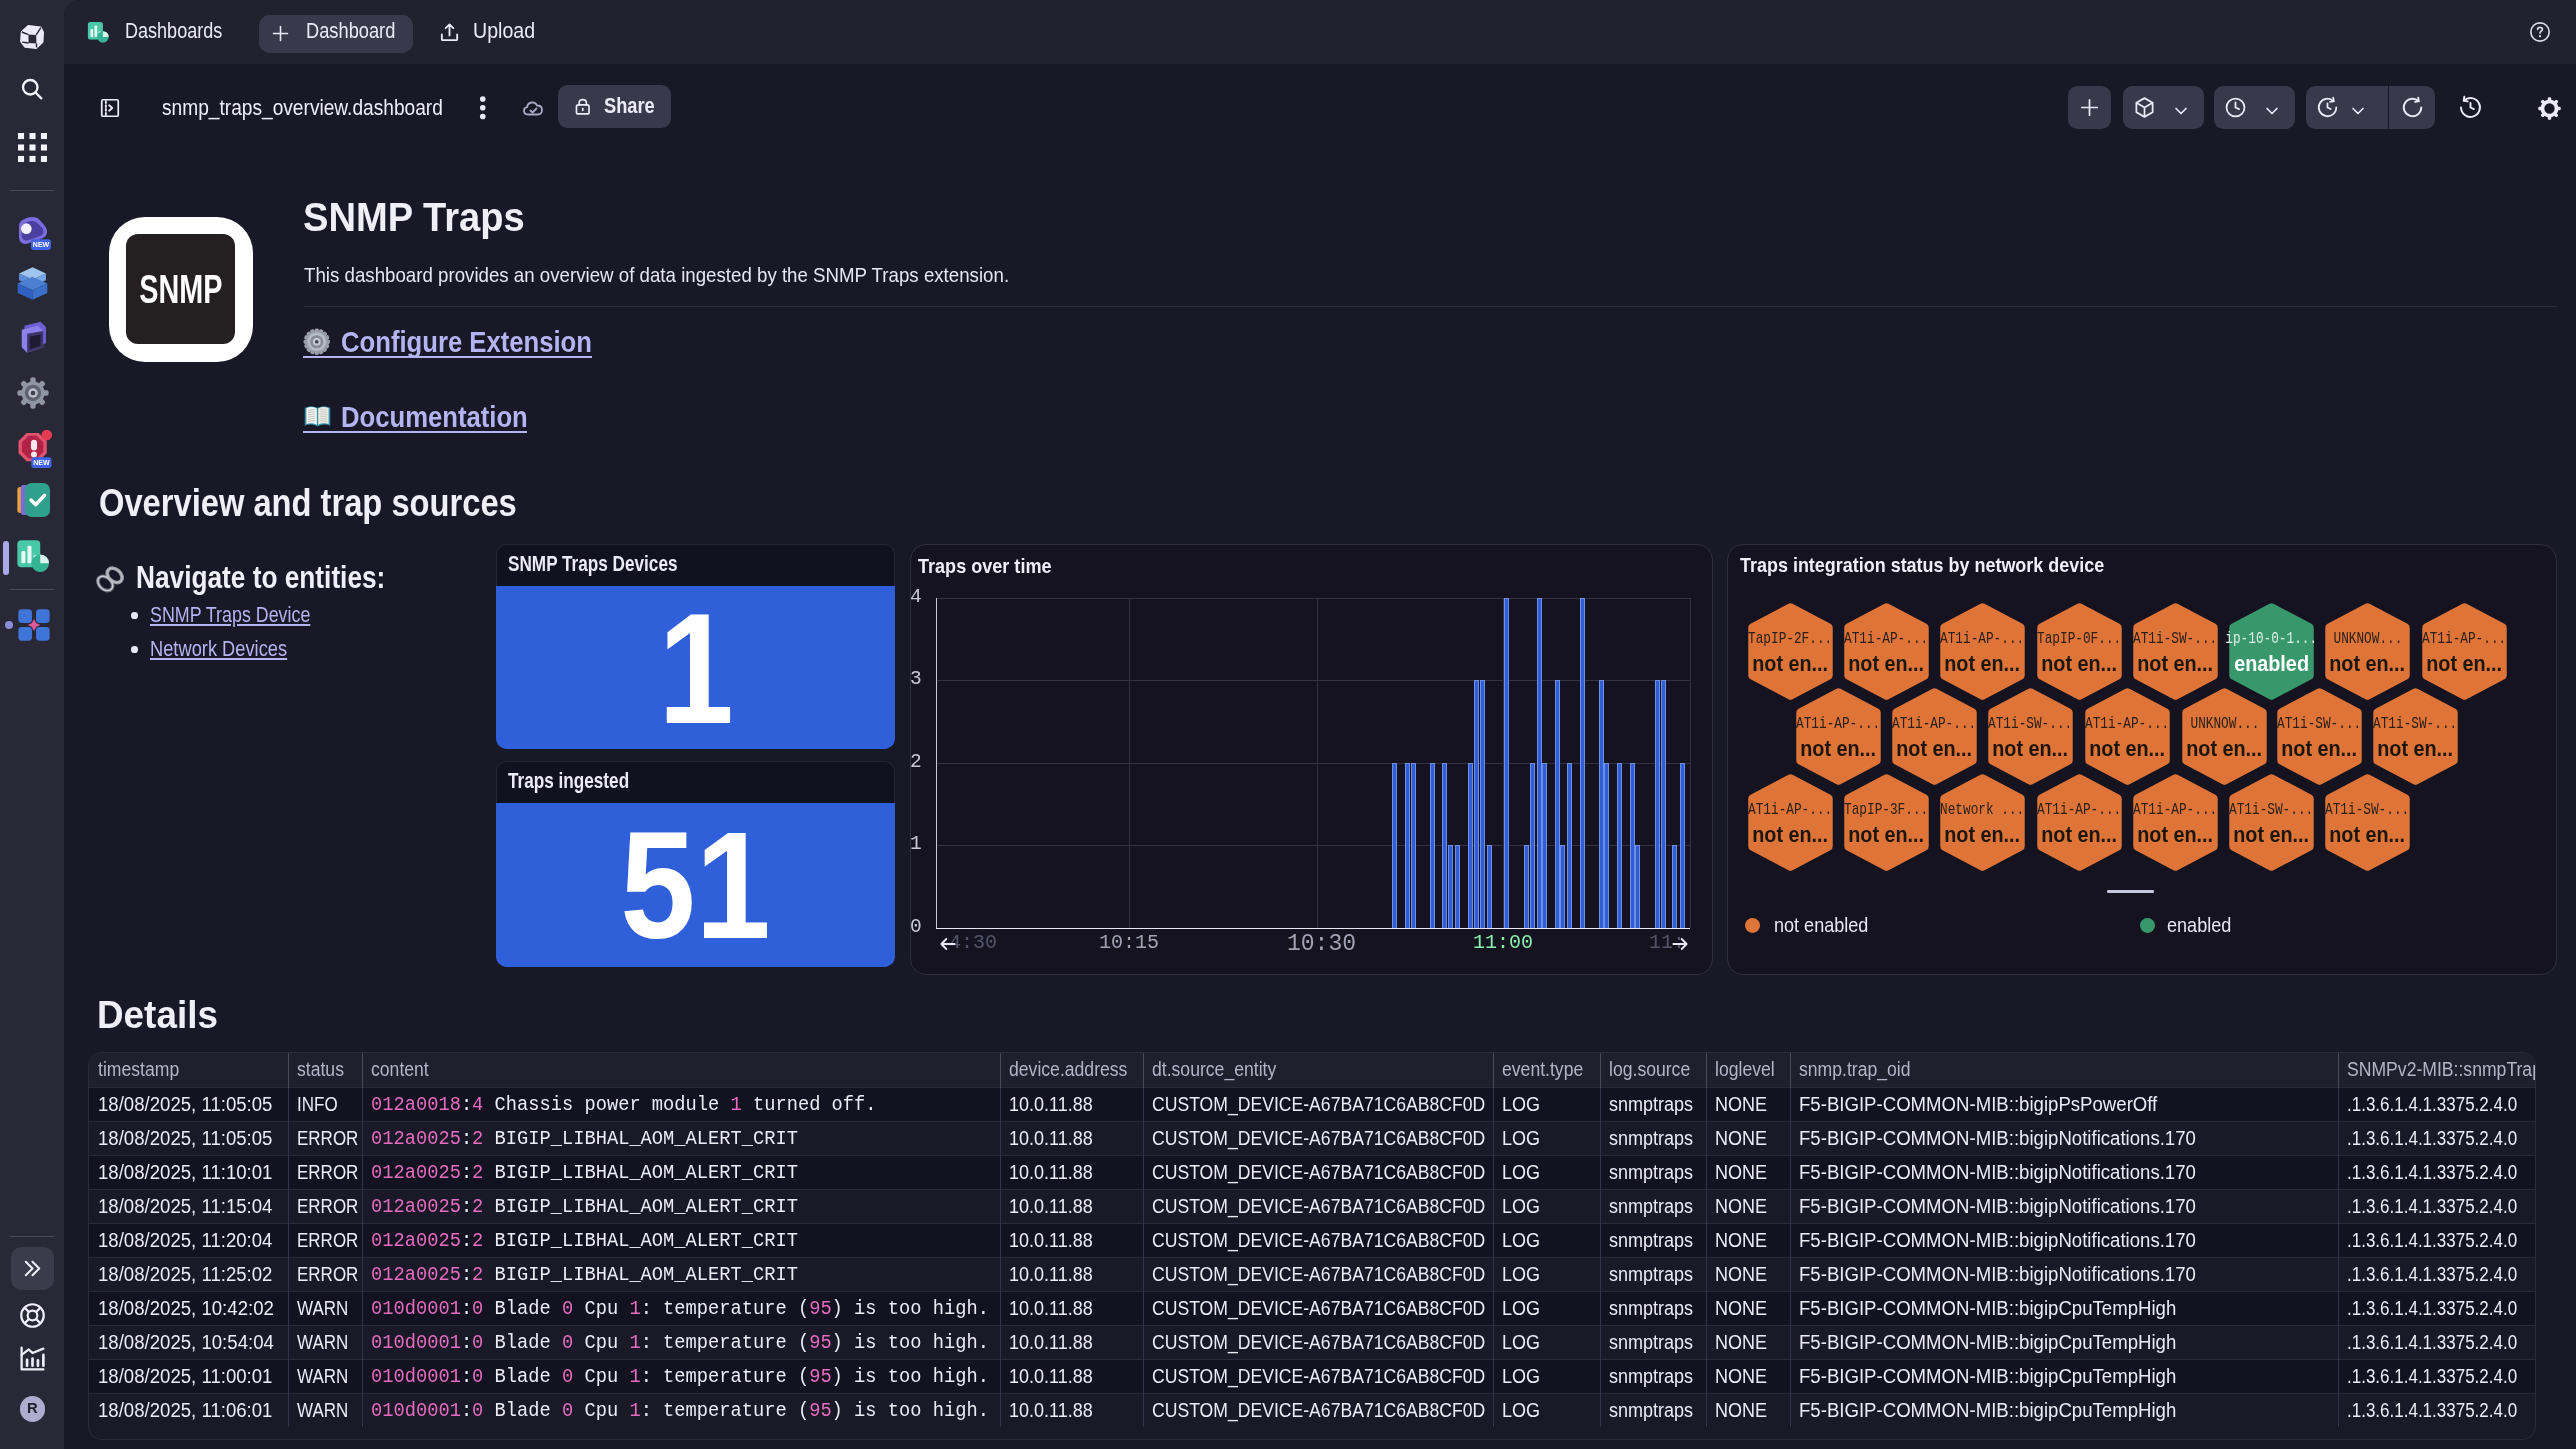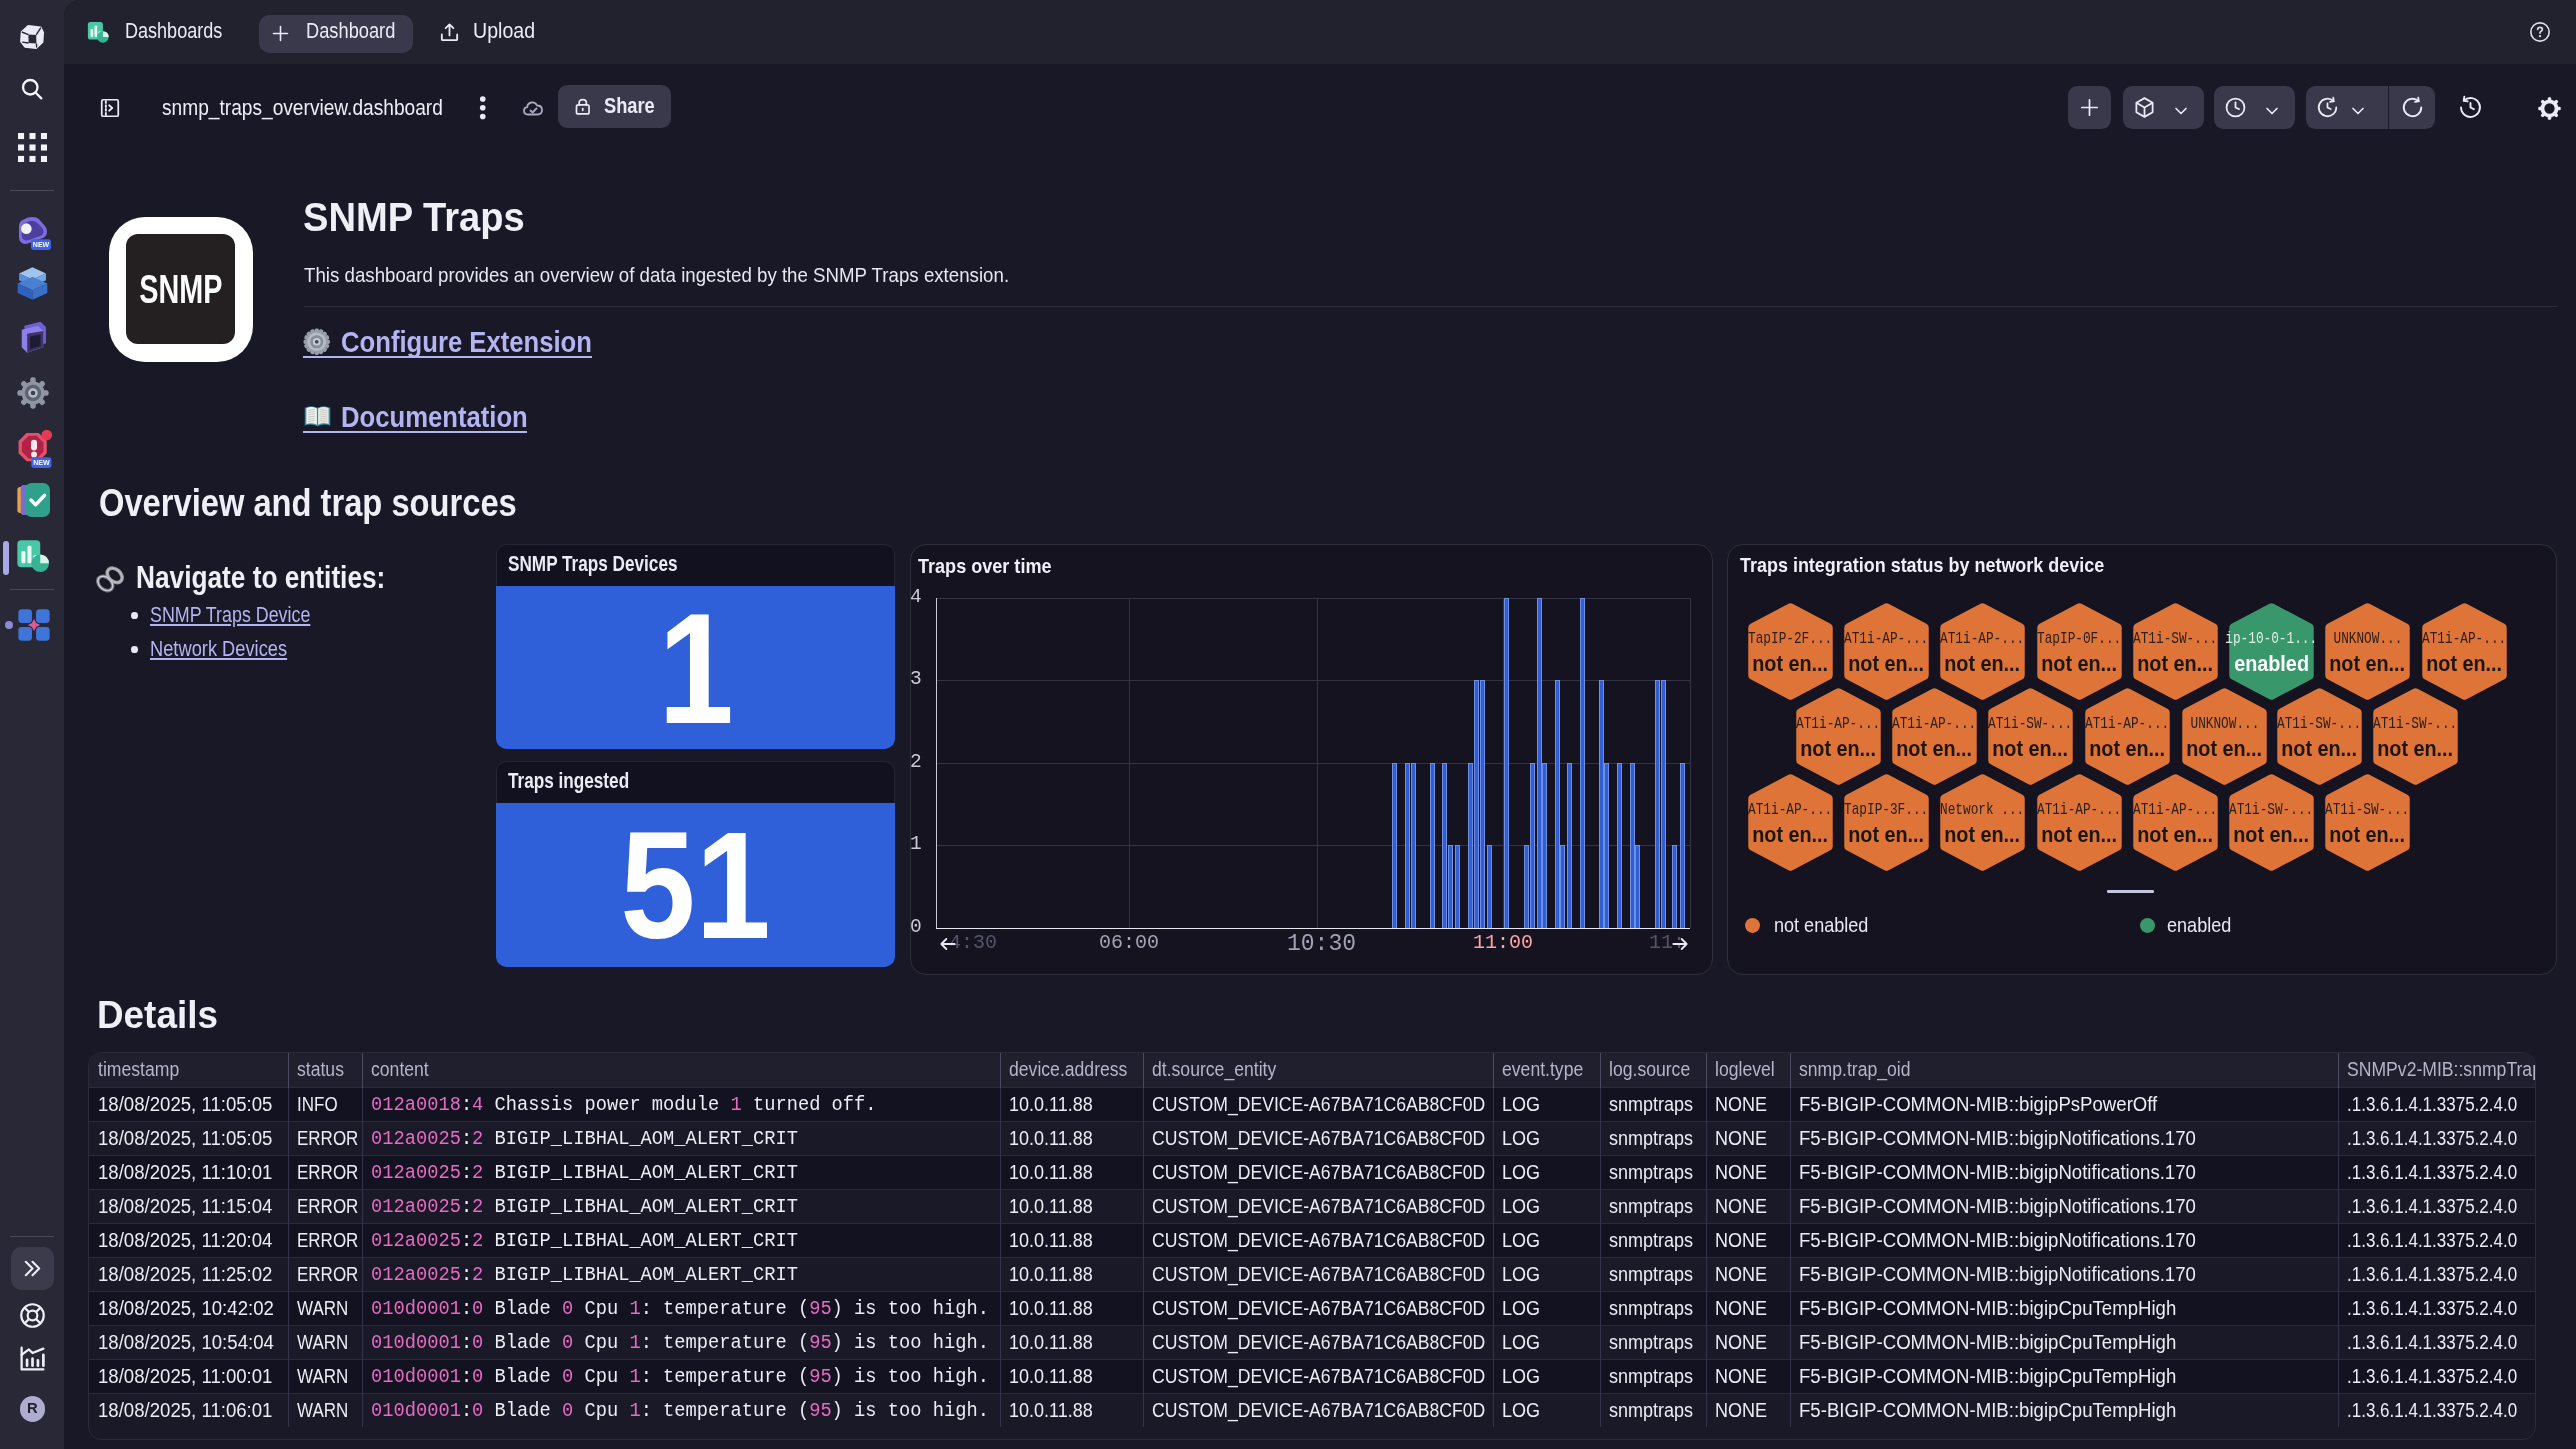--- a/index.html
+++ b/index.html
@@ -343,23 +343,23 @@
 <div class="abs" style="left:1661px;top:680px;width:5.4px;height:248px;background:#2f5ed7;border:0.7px solid #6e8fe2;border-bottom:none"></div>
 <div class="abs" style="left:1672px;top:845px;width:5.4px;height:83px;background:#2f5ed7;border:0.7px solid #6e8fe2;border-bottom:none"></div>
 <div class="abs" style="left:1680px;top:763px;width:5.4px;height:165px;background:#2f5ed7;border:0.7px solid #6e8fe2;border-bottom:none"></div>
 <div class="abs" style="left:936px;top:928px;width:754px;height:1.3px;background:#e9e8f2"></div>
 <div class="abs " style="left:910px;top:588px;font-family:'Liberation Mono',monospace;font-size:19.5px;font-weight:400;color:#c9c8d8;line-height:1;white-space:pre;">4</div>
 <div class="abs " style="left:910px;top:670px;font-family:'Liberation Mono',monospace;font-size:19.5px;font-weight:400;color:#c9c8d8;line-height:1;white-space:pre;">3</div>
 <div class="abs " style="left:910px;top:753px;font-family:'Liberation Mono',monospace;font-size:19.5px;font-weight:400;color:#c9c8d8;line-height:1;white-space:pre;">2</div>
 <div class="abs " style="left:910px;top:835px;font-family:'Liberation Mono',monospace;font-size:19.5px;font-weight:400;color:#c9c8d8;line-height:1;white-space:pre;">1</div>
 <div class="abs " style="left:910px;top:918px;font-family:'Liberation Mono',monospace;font-size:19.5px;font-weight:400;color:#c9c8d8;line-height:1;white-space:pre;">0</div>
 <div class="abs " style="left:949px;top:933px;font-family:'Liberation Mono',monospace;font-size:20px;font-weight:400;color:#55546a;line-height:1;white-space:pre;">4:30</div>
-<div class="abs " style="left:1099px;top:933px;font-family:'Liberation Mono',monospace;font-size:20px;font-weight:400;color:#a3a2b5;line-height:1;white-space:pre;">06:00</div>
+<div class="abs " style="left:1099px;top:933px;font-family:'Liberation Mono',monospace;font-size:20px;font-weight:400;color:#a3a2b5;line-height:1;white-space:pre;">10:15</div>
 <div class="abs " style="left:1287px;top:933px;font-family:'Liberation Mono',monospace;font-size:23px;font-weight:400;color:#a3a2b5;line-height:1;white-space:pre;">10:30</div>
-<div class="abs " style="left:1473px;top:933px;font-family:'Liberation Mono',monospace;font-size:20px;font-weight:400;color:#fca5a5;line-height:1;white-space:pre;">11:00</div>
+<div class="abs " style="left:1473px;top:933px;font-family:'Liberation Mono',monospace;font-size:20px;font-weight:400;color:#86efac;line-height:1;white-space:pre;">11:00</div>
 <div class="abs " style="left:1649px;top:933px;font-family:'Liberation Mono',monospace;font-size:20px;font-weight:400;color:#55546a;line-height:1;white-space:pre;">11:</div>
 <svg class="abs" style="left:938px;top:934px" width="20" height="20" viewBox="0 0 24 24" fill="none" stroke="#e9e8f2" stroke-width="2.2" stroke-linecap="round" stroke-linejoin="round">
     <path d="M20 12 L4 12 M10 6 L4 12 L10 18"></path>
   </svg>
 <svg class="abs" style="left:1670px;top:934px" width="20" height="20" viewBox="0 0 24 24" fill="none" stroke="#e9e8f2" stroke-width="2.2" stroke-linecap="round" stroke-linejoin="round">
     <path d="M4 12 L20 12 M14 6 L20 12 L14 18"></path>
   </svg>
 <div class="card" style="left:1727px;top:544px;width:830px;height:431px"></div>
 <div class="abs " style="left:1740px;top:554px;font-family:'Liberation Sans',sans-serif;font-size:21px;font-weight:700;color:#f0eff8;line-height:1;white-space:pre;transform:scaleX(0.855);transform-origin:0 50%;">Traps integration status by network device</div>
 <div class="abs" style="left:1748px;top:602px;width:85px;height:99px">

